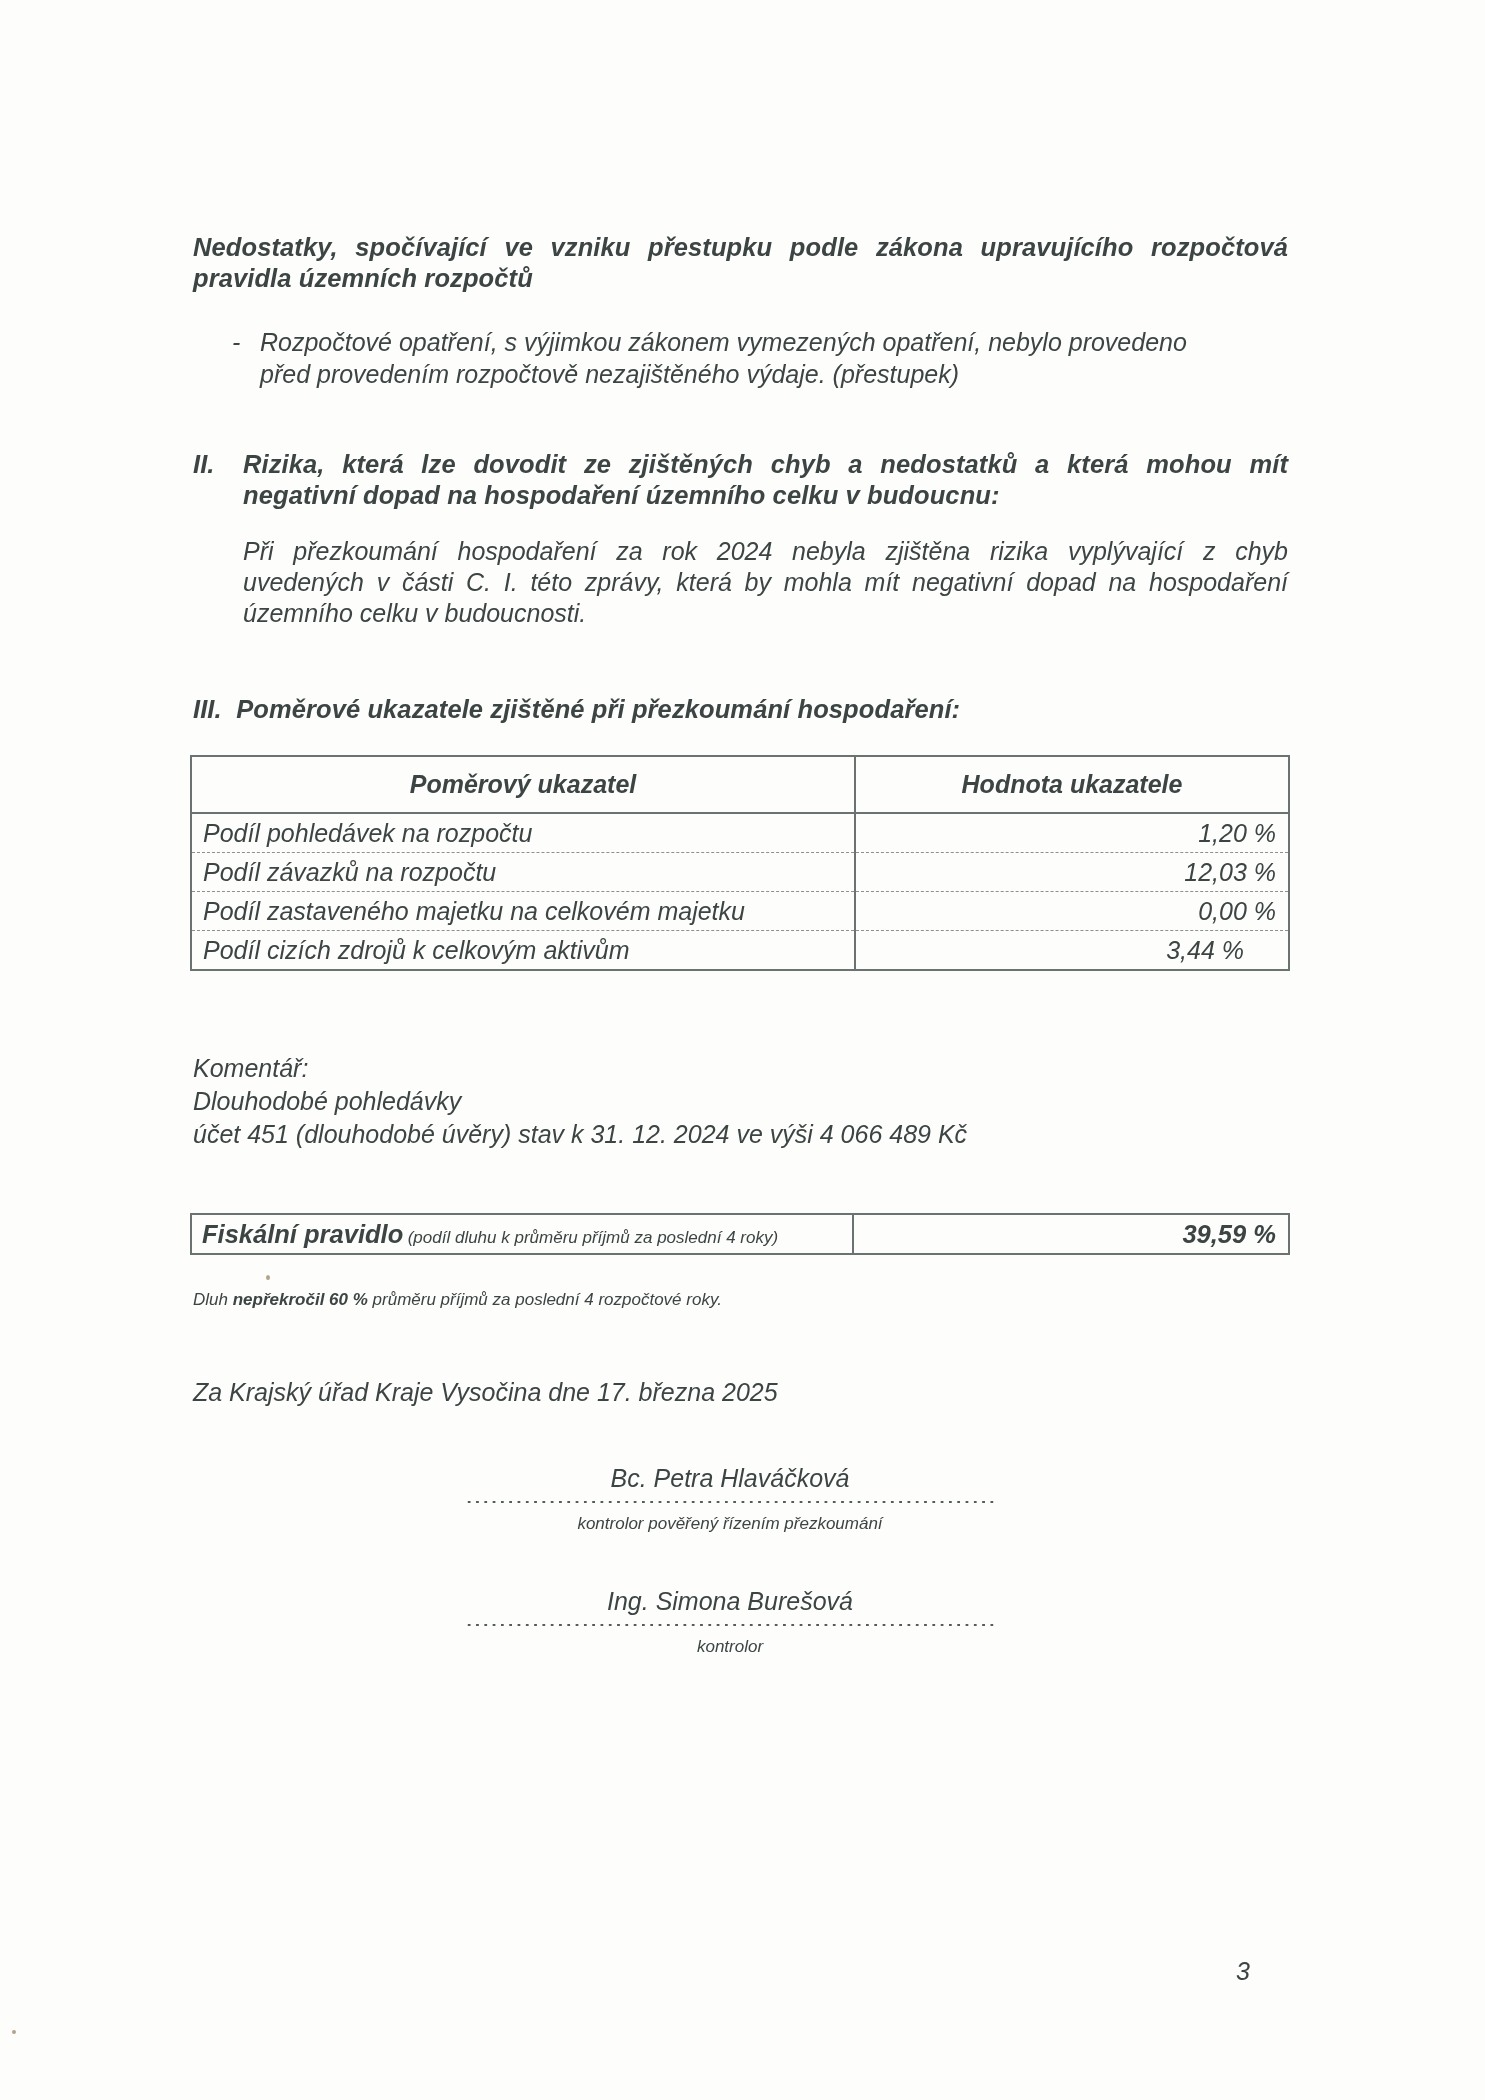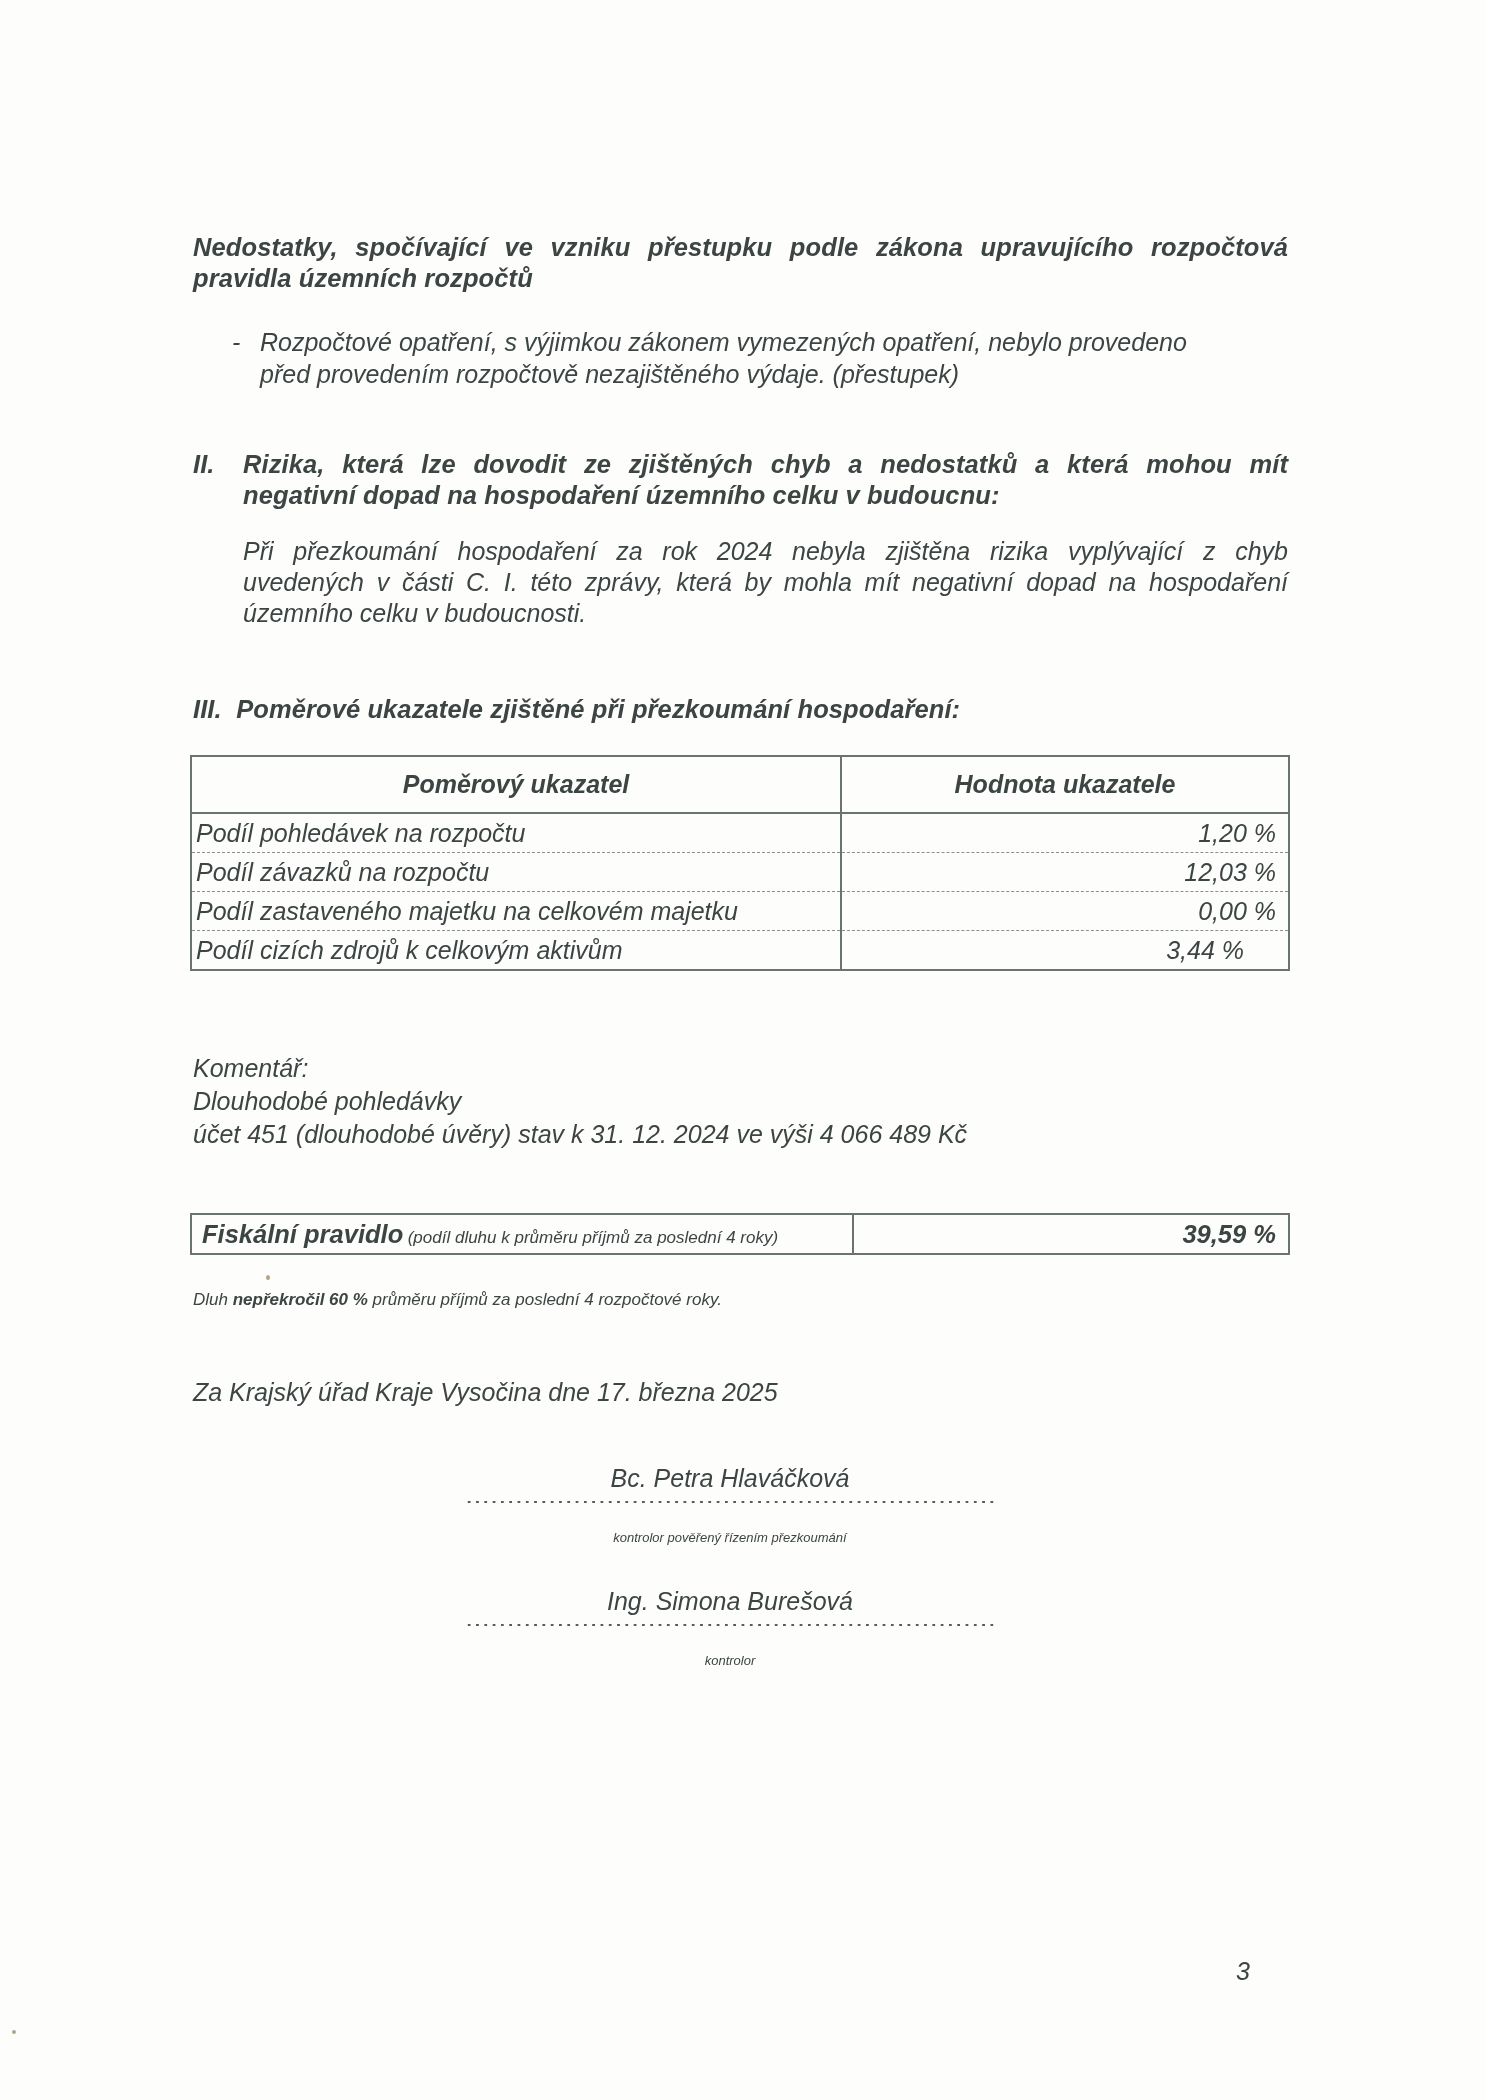--- a/index.html
+++ b/index.html
@@ -57,21 +57,21 @@
     
     #ratio-table {
       left: 190px; top: 755px;
       width: 1100px;
       border-collapse: collapse;
       font-size: 25px;
       color: #3c4544;
     }
     #ratio-table th, #ratio-table td {
       border: 2px solid #6b7372;
-      padding: 0 4px;
+      padding: 0 11px;
       margin-top: 12px;
     }
     #ratio-table th {
       height: 55px;
       font-weight: bold;
       font-size: 25px;
       text-align: center;
       vertical-align: middle;
     }
     #ratio-table td {
@@ -128,21 +128,21 @@
     .sig-name { font-size: 25px; line-height: 32px; display:block; }
     .sig-dots {
       display:block;
       margin: 6px auto 0;
       width: 530px;
       height: 4px;
       background-image: radial-gradient(circle, #555d5c 1.1px, transparent 1.5px);
       background-size: 8.3px 4px;
       background-repeat: repeat-x;
     }
-    .sig-role { font-size: 13px; line-height: 24px; display:block; margin-top: 22px; }
+    .sig-role { font-size: 17px; line-height: 24px; display:block; margin-top: 8px; }
     #sig-1 { top: 1462px; }
     #sig-2 { top: 1585px; }
 
     #page-number {
       left: 1236px; top: 1957px;
       font-size: 25px;
     }
 
     
     .speck { position: absolute; background: #b0a58a; border-radius: 50%; }

